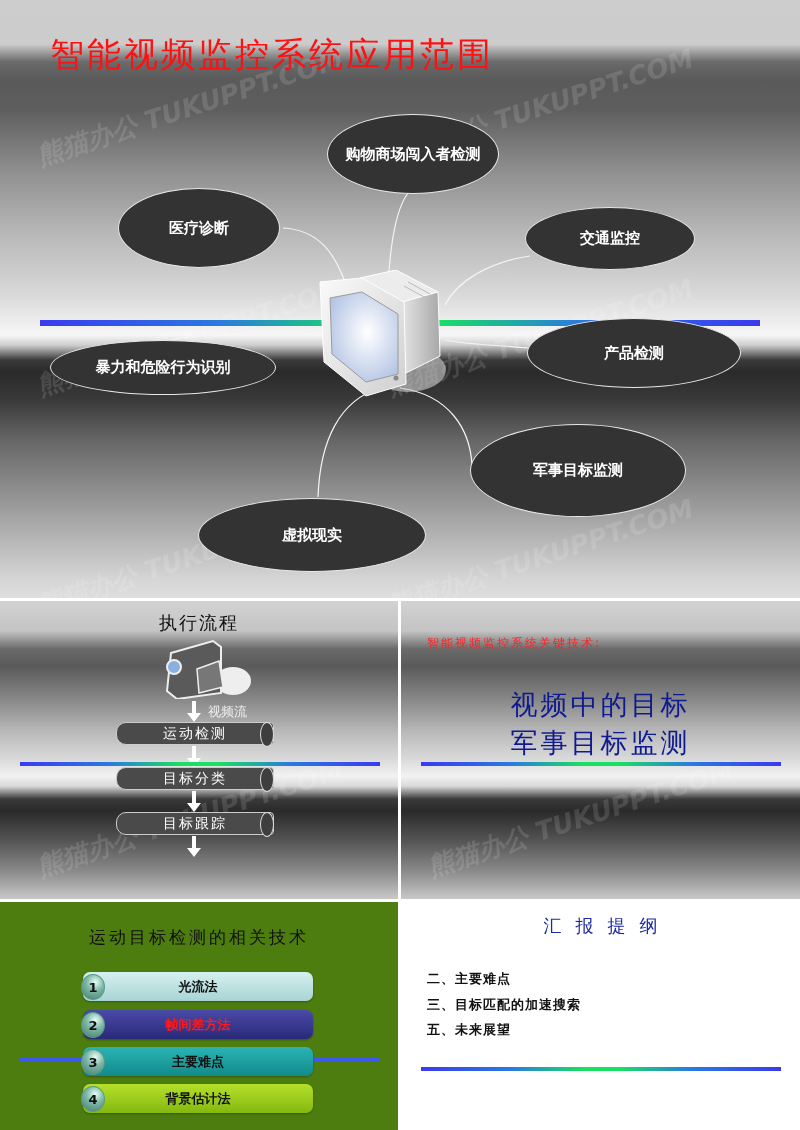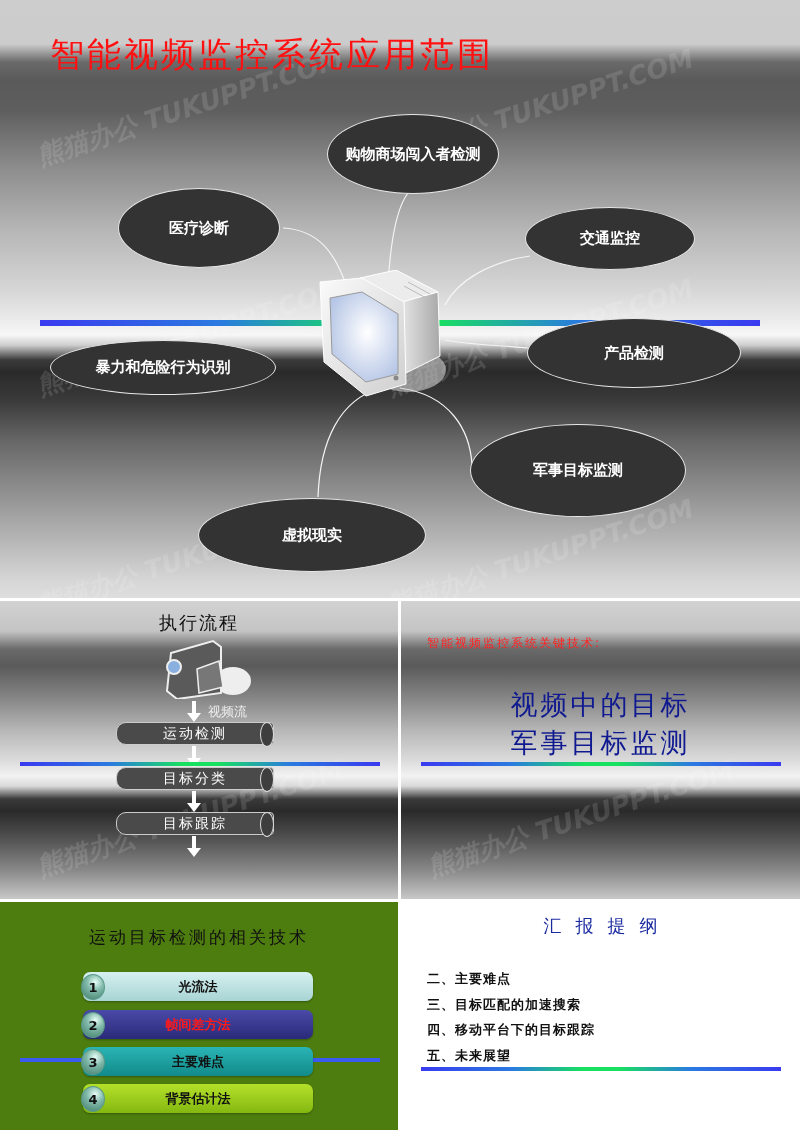--- a/index.html
+++ b/index.html
@@ -178,17 +178,16 @@
     <span class="num">4</span>
     <span>背景估计法</span>
   </div>
 </div>
 
 <div class="panel slide5">
   <div class="outline-title">汇报提纲</div>
   <ul class="outline-list">
     <li>二、主要难点</li>
     <li>三、目标匹配的加速搜索</li>
-    <li>四、移动平台下的目标跟踪</li>
     <li>五、未来展望</li>
   </ul>
   <div class="bar-line bar-thin" style="left:20px;top:165px;width:360px;"></div>
 </div>
 
 </body></html>

